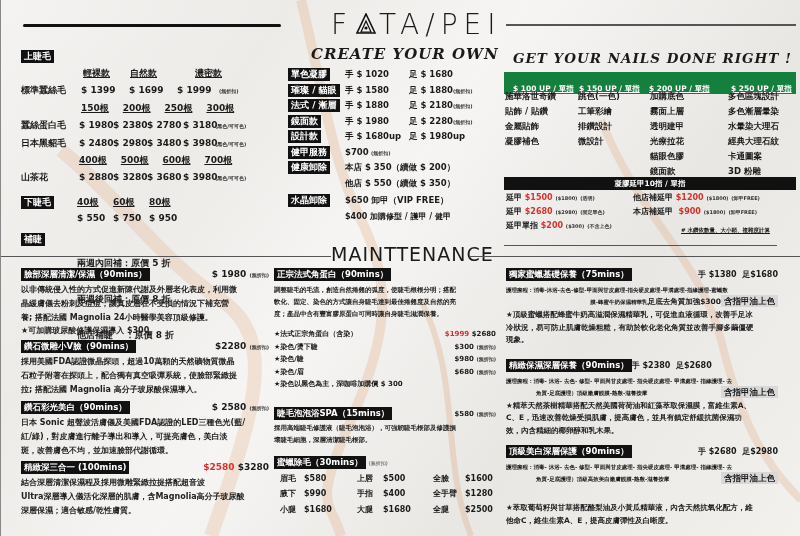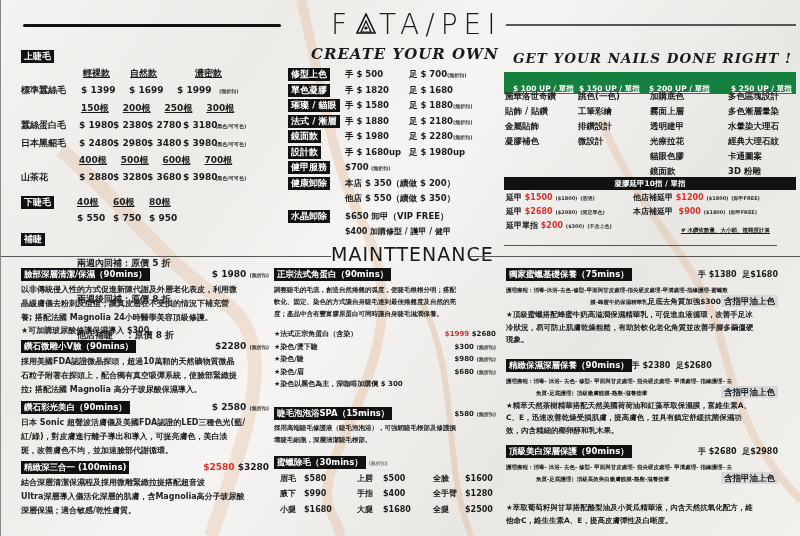--- a/index.html
+++ b/index.html
@@ -121,28 +121,22 @@
       <div>兩週內回補：原價 5 折</div>
       <div>兩週後回補：原價 8 折</div>
       <div>他店補睫    ：原價 8 折</div>
     </div>
   </div>
 </div>
 
 <div class="abs script bold" style="left:310px;top:45px;font-size:15px;">CREATE YOUR OWN</div>
 <div class="abs" style="left:287px;top:68px;width:210px;font-size:8.5px;">
   <div class="row bold" style="height:15.5px">
-      <span style="width:57px"><span class="tag">修型上色</span></span>
-      <span style="width:64px">手 $ 500</span>
-      <span>足 $ 700</span>
-      <span class="tiny">(無折扣)</span>
-    </div>
-  <div class="row bold" style="height:15.5px">
       <span style="width:57px"><span class="tag">單色凝膠</span></span>
-      <span style="width:64px">手 $ 1820</span>
+      <span style="width:64px">手 $ 1020</span>
       <span>足 $ 1680</span>
     </div>
   <div class="row bold" style="height:15.5px">
       <span style="width:57px"><span class="tag">璀璨 / 貓眼</span></span>
       <span style="width:64px">手 $ 1580</span>
       <span>足 $ 1880</span>
       <span class="tiny">(無折扣)</span>
     </div>
   <div class="row bold" style="height:15.5px">
       <span style="width:57px"><span class="tag">法式 / 漸層</span></span>

